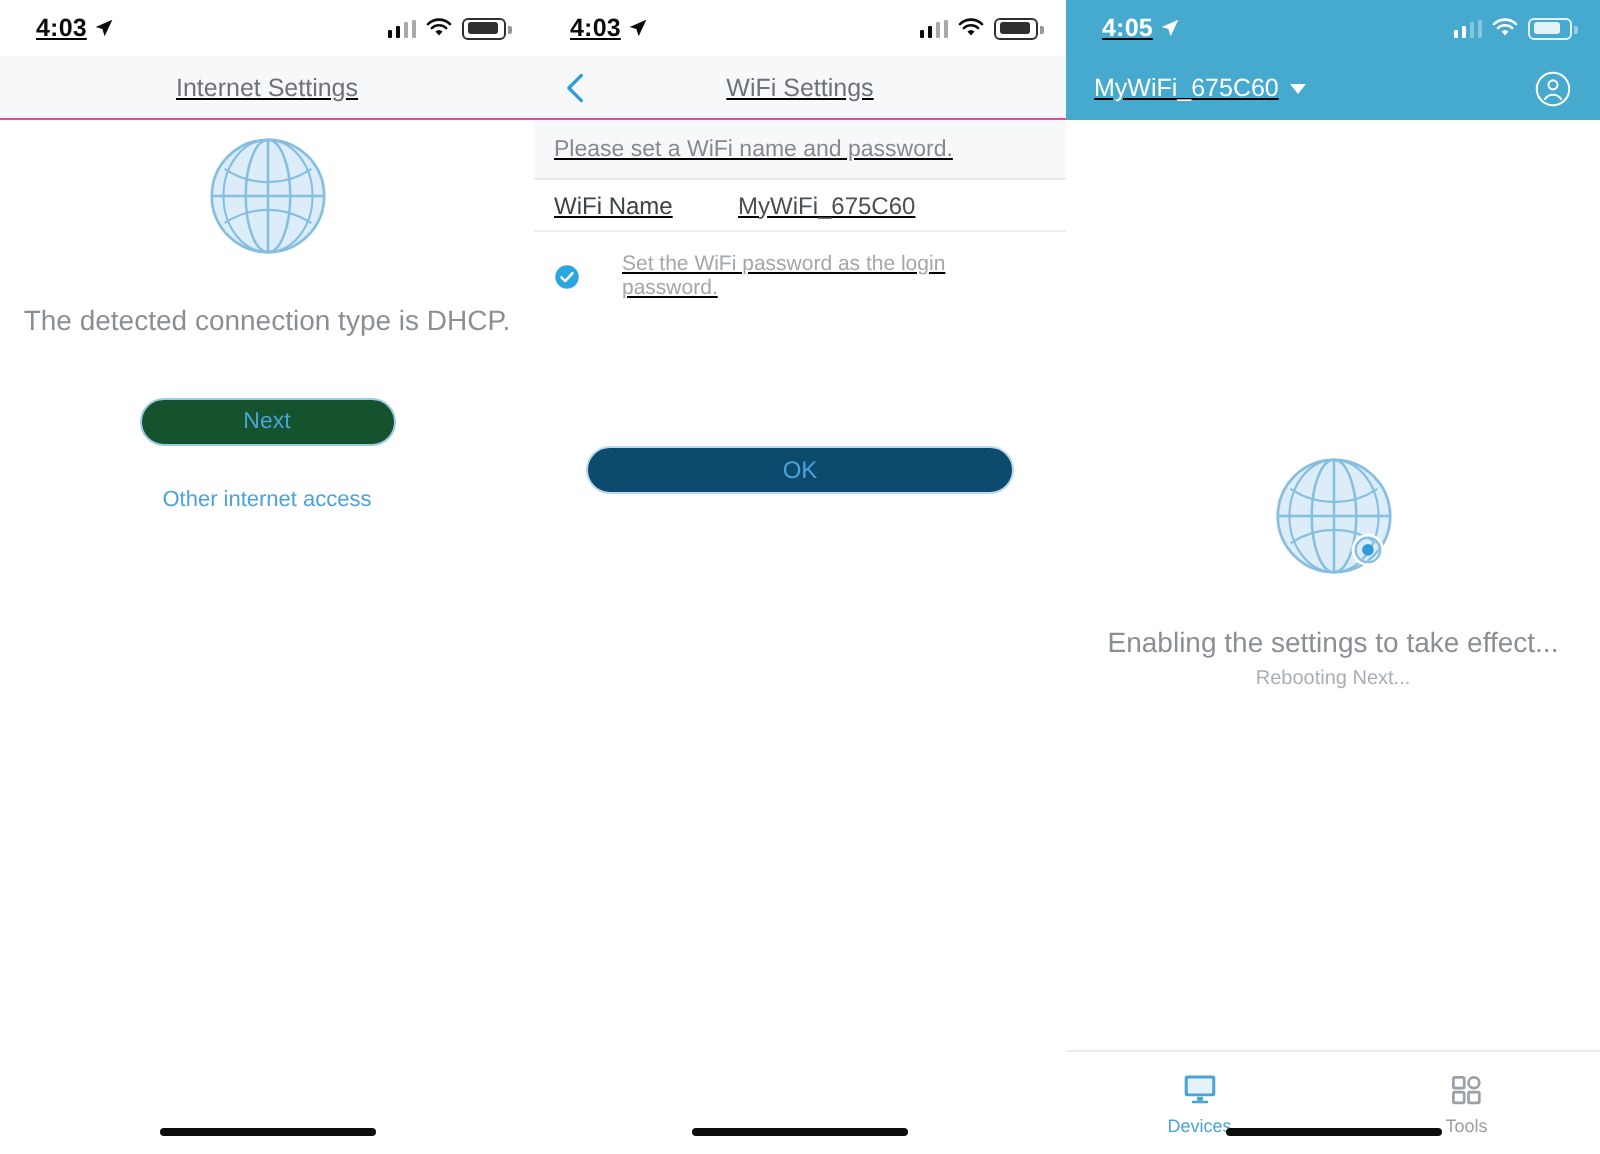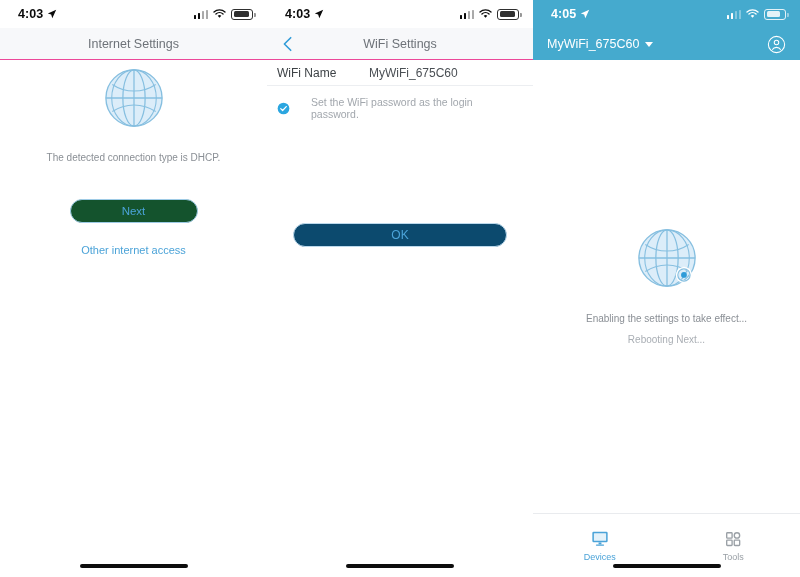--- a/index.html
+++ b/index.html
@@ -2,21 +2,21 @@
 <html><head>
 <meta charset="utf-8">
 <style>
   * { box-sizing: border-box; margin: 0; padding: 0; }
   html, body {
     width: 800px; height: 577px;
     font-family: "Liberation Sans", sans-serif;
     background: #ffffff;
     overflow: hidden;
   }
-  .screens { display: flex; width: 800px; height: 577px; }
+  .screens { display: flex; width: 800px; height: 577px; text-decoration: underline; }
   .panel { width: 267px; height: 577px; position: relative; background: #ffffff; }
   .panel.p2 { width: 266px; }
   .panel.p3 { width: 267px; }
 
   
   .statusbar {
     height: 28px; display: flex; align-items: center;
     justify-content: space-between;
     padding: 0 14px 0 18px;
     font-size: 12.5px; font-weight: bold; color: #0b0b0b;
@@ -68,21 +68,21 @@
   .avatar-icon { width: 19px; height: 19px; }
 
   
   .body { position: relative; height: 517px; background: #ffffff; }
 
   .globe-wrap { position: absolute; left: 0; right: 0; display: flex; justify-content: center; }
   .globe { width: 62px; height: 62px; }
 
   .caption {
     position: absolute; left: 0; right: 0; text-align: center;
-    font-size: 10px; color: #8a8f95;
+    font-size: 14px; color: #8a8f95;
   }
   .caption.sub { font-size: 10px; color: #a9aeb4; }
 
   .pill-btn {
     position: absolute; left: 50%; transform: translateX(-50%);
     width: 128px; height: 24px; border: 1px solid #9ecbe6; border-radius: 13px;
     background: #14532d; color: #4ba3d8; font-size: 11.5px;
     display: flex; align-items: center; justify-content: center;
     font-family: "Liberation Sans", sans-serif; cursor: pointer;
   }
@@ -114,21 +114,21 @@
   .eye-icon { width: 15px; height: 15px; flex: none; cursor: pointer; }
 
   .check-row {
     display: flex; align-items: center; gap: 21px;
     padding: 10px 10px 0 10px; font-size: 10.5px; color: #a2a7ad;
   }
   .check-icon { width: 13px; height: 13px; flex: none; cursor: pointer; }
 
   
   .tabbar {
-    position: absolute; left: 0; right: 0; bottom: 0; height: 64px;
+    position: absolute; left: 0; right: 0; bottom: 0; height: 52px;
     background: #ffffff; border-top: 1px solid #e9ebee;
     display: flex;
   }
   .tab { flex: 1; display: flex; flex-direction: column; align-items: center;
          justify-content: center; gap: 4px; cursor: pointer; }
   .tab .tlabel { font-size: 9px; }
   .tab.active .tlabel { color: #4ba3d8; }
   .tab.inactive .tlabel { color: #9aa0a6; }
   .tab-icon { width: 20px; height: 18px; }
 
@@ -226,20 +226,21 @@
 
     <div class="navbar">
       <svg class="nav-back" viewBox="0 0 20 20">
         <path d="M13 3 L6 10 L13 17" fill="none" stroke="#2f9bd8" stroke-width="1.8" stroke-linecap="round" stroke-linejoin="round"></path>
       </svg>
       <div class="nav-title">WiFi Settings</div>
     </div>
 
     <div class="body">
 
+      <div class="form-note">Please set a WiFi name and password.</div>
 
       <div class="form-row">
         <span class="label">WiFi Name</span>
         <span class="value">MyWiFi_675C60</span>
       </div>
 
 
       <div class="check-row">
         <svg class="check-icon" viewBox="0 0 16 16">
           <circle cx="8" cy="8" r="7.2" fill="#2ba6e0"></circle>

